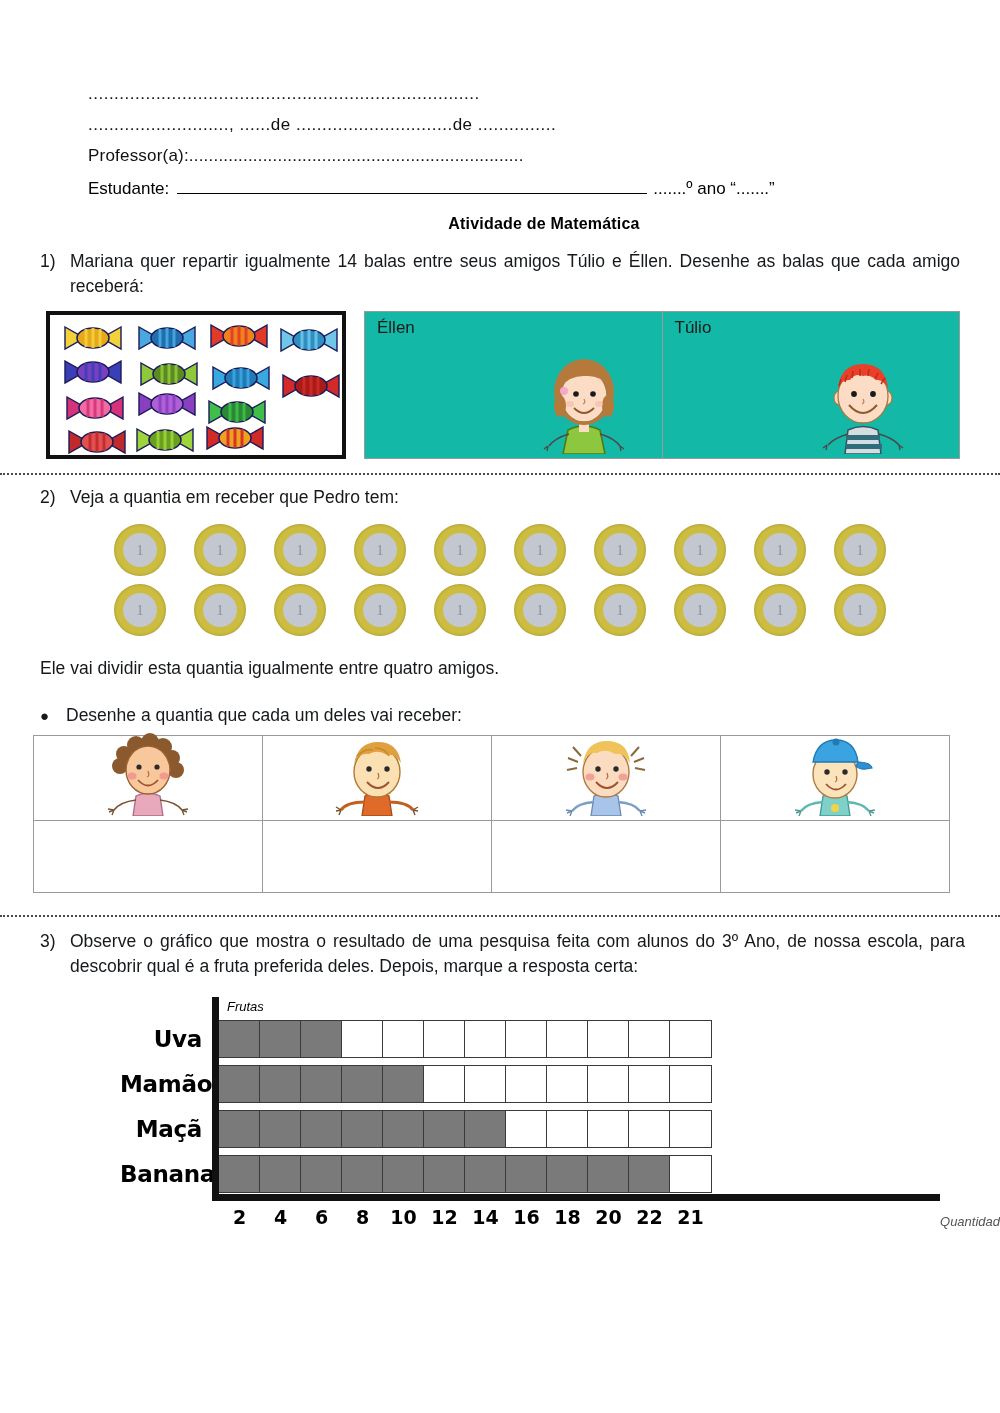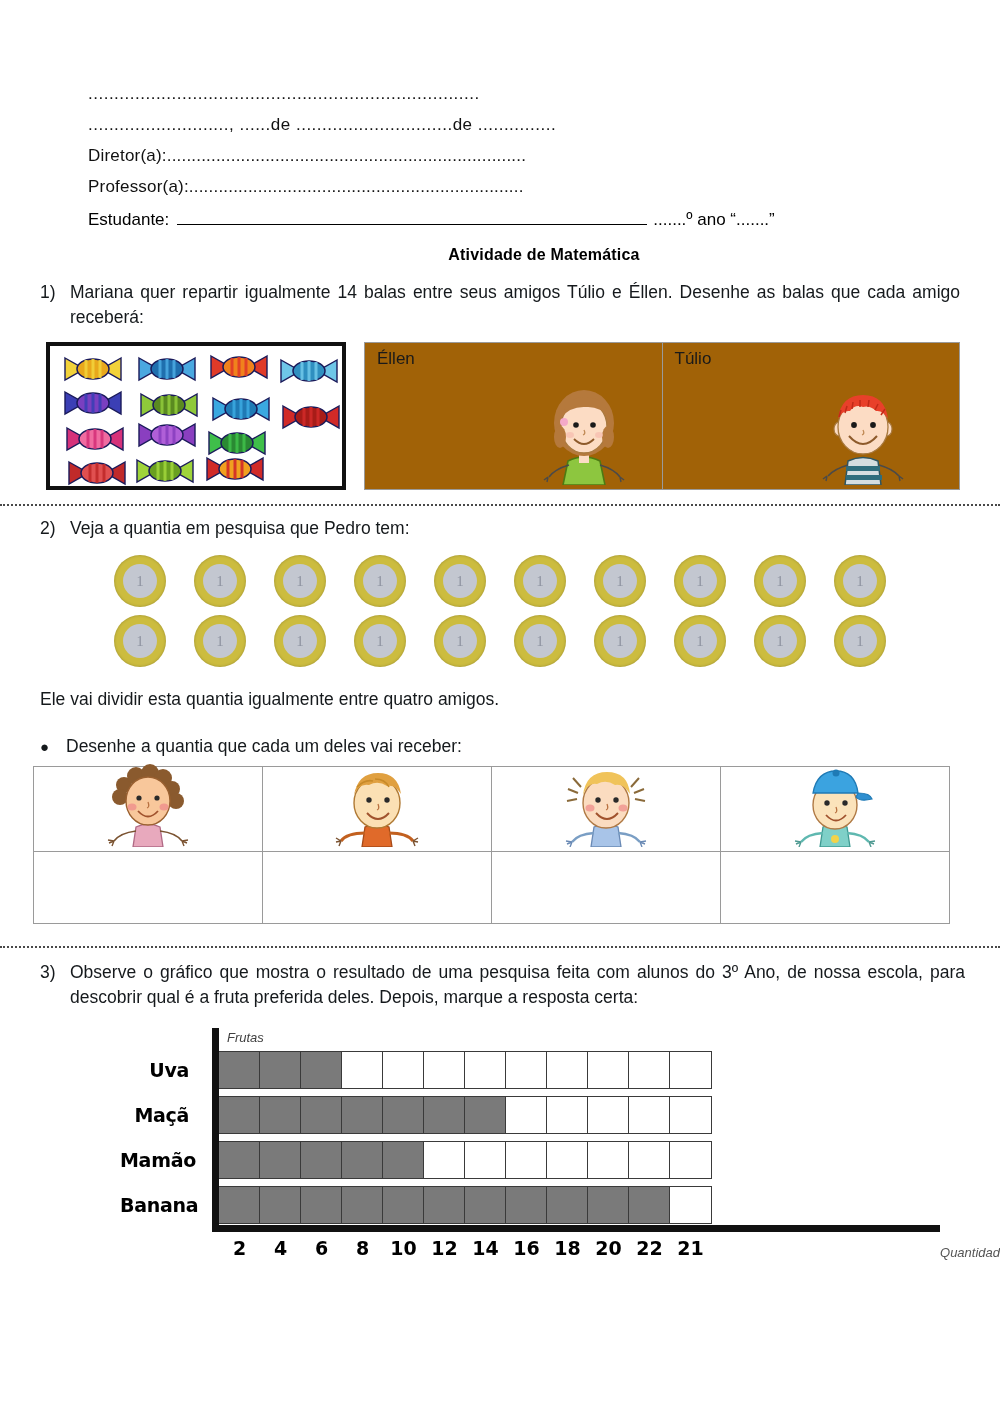--- a/index.html
+++ b/index.html
@@ -56,21 +56,21 @@
     position: relative;
     flex: 0 0 300px;
   }
   .candy-inner { position: absolute; inset: 5px; }
   .candy { position: absolute; }
 
   .name-boxes { display: flex; margin-left: 18px; flex: 1; }
   .name-box {
     flex: 1; height: 148px;
     border: 1.4px solid #9a9a9a;
-    position: relative; background: #a16207;
+    position: relative; background: #14b8a6;
     overflow: hidden;
   }
   .name-box + .name-box { border-left: none; text-align: center; }
   .name-box .nm { position: absolute; top: 6px; left: 12px; font-size: 17px; color: #1a1a1a; }
   .kid-ellen { position: absolute; right: 30px; bottom: 0; }
   .kid-tulio { position: absolute; right: 48px; bottom: 0; }
 
   
   .q2-wrap { margin-top: 14px; }
   .q2 { margin: 10px 0 0 40px; width: 920px; }
@@ -101,28 +101,28 @@
 
   
   .q3-wrap { margin-top: 22px; }
   .q3 { margin: 12px 0 0 40px; width: 925px; }
 
   .chart { margin: 18px 0 0 120px; position: relative; width: 820px; }
   .chart-inner { position: relative; }
   .y-axis { width: 7px; flex: 0 0 7px; background: #111; }
 
   .axis-title-frutas {
-    font-size: 13px; font-style: italic; color: #404040;
+    font-size: 13px; font-style: italic; color: #000000;
     padding: 2px 0 3px 8px; height: 22px;
   }
   .bar-row { display: flex; align-items: center; height: 40px; }
   .bar-row + .bar-row { margin-top: 5px; }
   .y-lab {
     width: 92px; flex: 0 0 92px; text-align: right;
-    padding-right: 23px; font-size: 19px; font-weight: bold;
+    padding-right: 10px; font-size: 23px; font-weight: bold;
     font-family: "DejaVu Sans", sans-serif;
     letter-spacing: -.3px;
   }
   .cells { display: flex; height: 38px; border: 1.4px solid #3a3a3a; border-left: none; }
   .cell { width: 41px; border-right: 1.4px solid #3a3a3a; }
   .cell:last-child { border-right: none; }
   .cell.filled { background: #7a7a7a; }
 
   .x-axis-line { height: 7px; background: #111; margin-left: 92px; }
   .x-ticks { display: flex; margin-left: 99px; padding-top: 5px; }
@@ -138,21 +138,20 @@
   }
 </style>
 </head>
 <body>
 
 <div class="page">
 
   <div class="header">
     <div class="hline dots">...........................................................................</div>
     <div class="hline dots">..........................., ......de ..............................de ...............</div>
-    <div class="hline">Diretor(a):.........................................................................</div>
     <div class="hline">Professor(a):....................................................................</div>
     <div class="estudante-row">
       <span class="est-label">Estudante:</span>
       <span class="est-blank"></span>
       <span class="est-tail">.......º ano “.......”</span>
     </div>
     <div class="subject-title">Atividade de Matemática</div>
   </div>
 
   <div class="q1">
@@ -324,21 +323,21 @@
       </div>
     </div>
   </div>
 
   <div class="q2-wrap">
     <div class="sep-dotted"></div>
 
     <div class="q2">
       <div class="q">
         <div class="num">2)</div>
-        <div class="body">Veja a quantia em pesquisa que Pedro tem:</div>
+        <div class="body">Veja a quantia em receber que Pedro tem:</div>
       </div>
     </div>
 
     <div class="coins" id="coin-area">
         <div class="coin-row">
           <div class="coin">
             <div class="core">1</div>
           </div>
           <div class="coin">
             <div class="core">1</div>
@@ -548,48 +547,48 @@
                 <div class="cell"></div>
                 <div class="cell"></div>
                 <div class="cell"></div>
                 <div class="cell"></div>
                 <div class="cell"></div>
                 <div class="cell"></div>
                 <div class="cell"></div>
               </div>
             </div>
             <div class="bar-row">
+              <div class="y-lab">Mamão</div>
+              <div class="y-axis" style="height: 45px;"></div>
+              <div class="cells">
+                <div class="cell filled"></div>
+                <div class="cell filled"></div>
+                <div class="cell filled"></div>
+                <div class="cell filled"></div>
+                <div class="cell filled"></div>
+                <div class="cell"></div>
+                <div class="cell"></div>
+                <div class="cell"></div>
+                <div class="cell"></div>
+                <div class="cell"></div>
+                <div class="cell"></div>
+                <div class="cell"></div>
+              </div>
+            </div>
+            <div class="bar-row">
               <div class="y-lab">Maçã</div>
               <div class="y-axis" style="height: 45px;"></div>
               <div class="cells">
                 <div class="cell filled"></div>
                 <div class="cell filled"></div>
                 <div class="cell filled"></div>
                 <div class="cell filled"></div>
                 <div class="cell filled"></div>
                 <div class="cell filled"></div>
                 <div class="cell filled"></div>
-                <div class="cell"></div>
-                <div class="cell"></div>
-                <div class="cell"></div>
-                <div class="cell"></div>
-                <div class="cell"></div>
-              </div>
-            </div>
-            <div class="bar-row">
-              <div class="y-lab">Mamão</div>
-              <div class="y-axis" style="height: 45px;"></div>
-              <div class="cells">
-                <div class="cell filled"></div>
-                <div class="cell filled"></div>
-                <div class="cell filled"></div>
-                <div class="cell filled"></div>
-                <div class="cell filled"></div>
-                <div class="cell"></div>
-                <div class="cell"></div>
                 <div class="cell"></div>
                 <div class="cell"></div>
                 <div class="cell"></div>
                 <div class="cell"></div>
                 <div class="cell"></div>
               </div>
             </div>
             <div class="bar-row">
               <div class="y-lab">Banana</div>
               <div class="y-axis" style="height: 45px;"></div>

